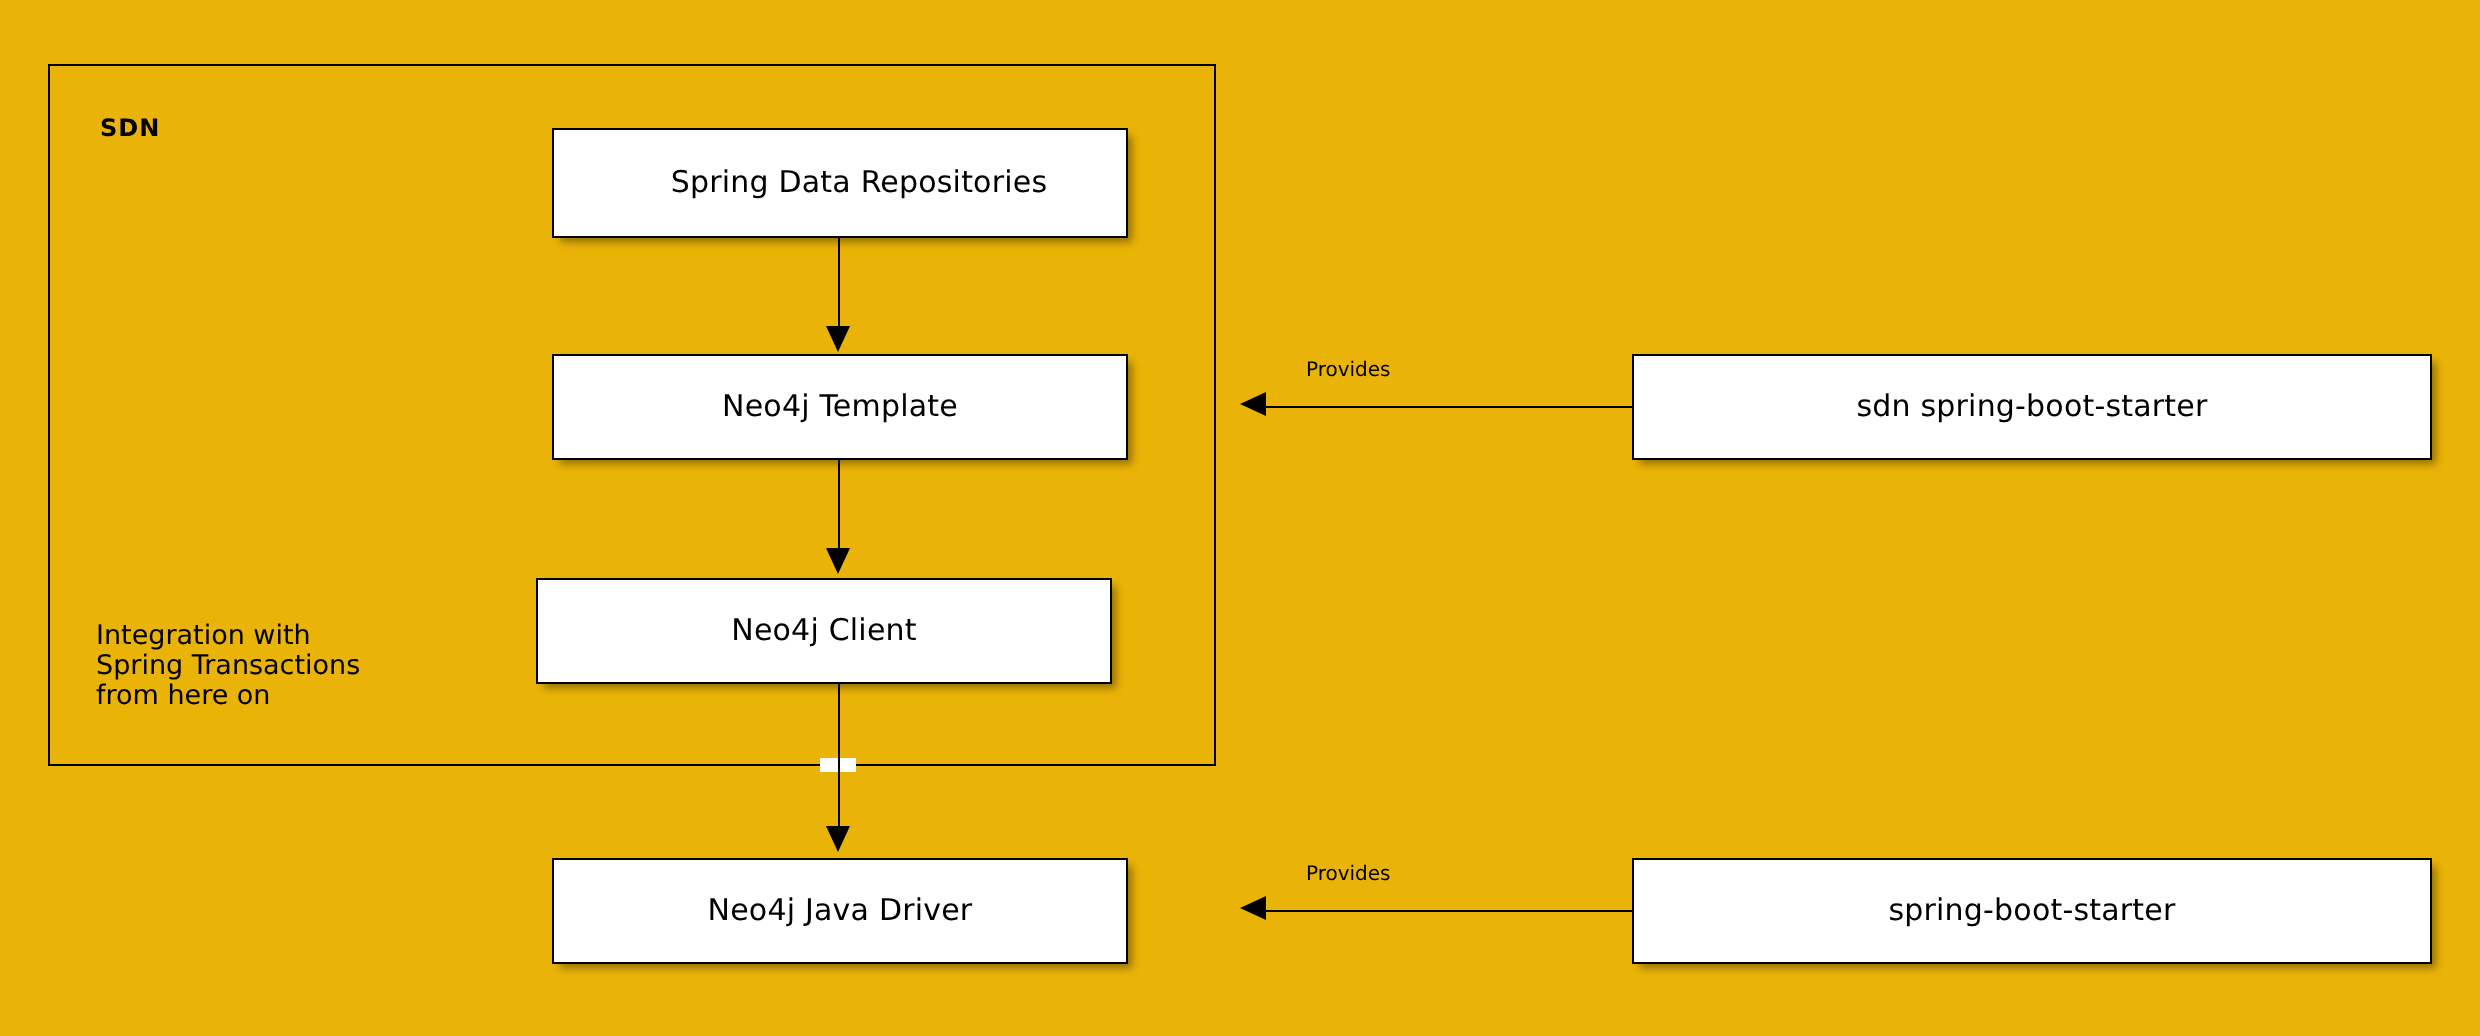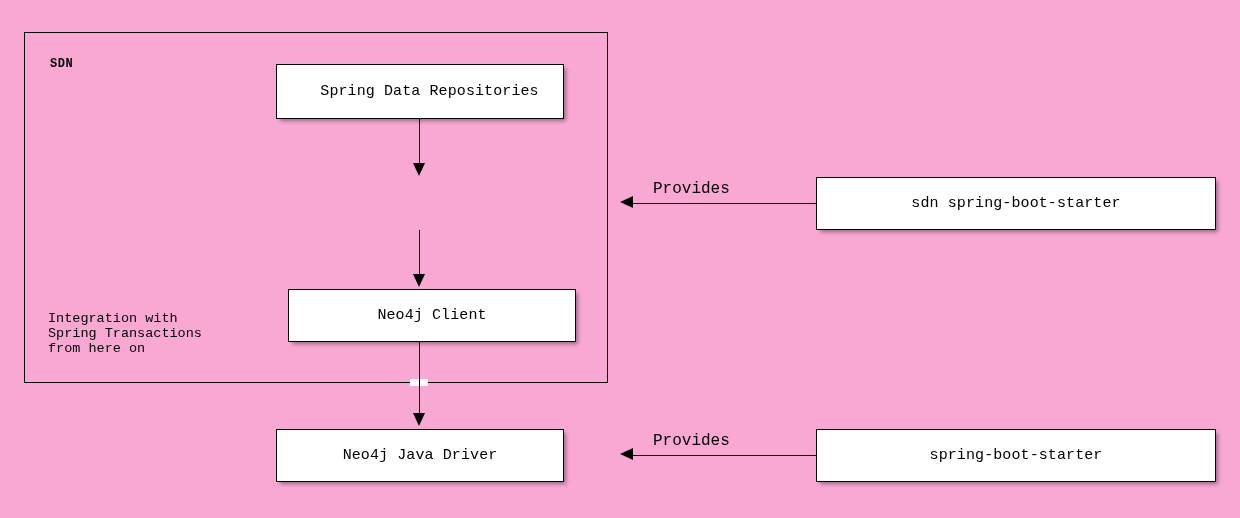--- a/index.html
+++ b/index.html
@@ -15,22 +15,21 @@
     position: relative;
     overflow: hidden;
   }
 
   #canvas {
     position: absolute;
     left: 0;
     top: 0;
     width: 1240px;
     height: 518px;
-    background: #f9a8d4;
-    font-family: Liberation Mono, monospace;
+    background: #eab308;
   }
 
   
   .node {
     position: absolute;
     background: #ffffff;
     border: 1.5px solid #000000;
     box-shadow: 3px 3px 4px -1px rgba(0,0,0,0.38);
     display: flex;
     align-items: center;
@@ -96,21 +95,21 @@
   .arrow-left {
     position: absolute;
     width: 0; height: 0;
     border-top: 6.5px solid transparent;
     border-bottom: 6.5px solid transparent;
     border-right: 13px solid #000000;
     z-index: 6;
   }
   .edge-label {
     position: absolute;
-    font-size: 16px;
+    font-size: 10px;
     color: #000000;
     white-space: nowrap;
     z-index: 6;
     line-height: 1;
   }
 
   
   .border-gap {
     position: absolute;
     background: #ffffff;
@@ -127,22 +126,25 @@
   <div class="frame-title" style="left:50px; top:57px;">SDN</div>
 
   <div class="note-text" style="left:48px; top:292px;margin-top:19px;">Integration with
 Spring Transactions
 from here on</div>
 
   <div class="node" style="left:276px; top:64px; width:288px; height:55px;padding-left:19px;">
     <span class="node-label">Spring Data Repositories</span>
   </div>
 
+  <div class="node" style="left:276px; top:177px; width:288px; height:53px;">
+    <span class="node-label">Neo4j Template</span>
+  </div>
 
-  <div class="node" style="left:288px; top:289px; width:288px; height:53px;">
+  <div class="node" style="left:268px; top:289px; width:288px; height:53px;">
     <span class="node-label">Neo4j Client</span>
   </div>
 
   <div class="node" style="left:276px; top:429px; width:288px; height:53px;align-items:center;">
     <span class="node-label">Neo4j Java Driver</span>
   </div>
 
   <div class="node" style="left:816px; top:177px; width:400px; height:53px;">
     <span class="node-label">sdn spring-boot-starter</span>
   </div>

